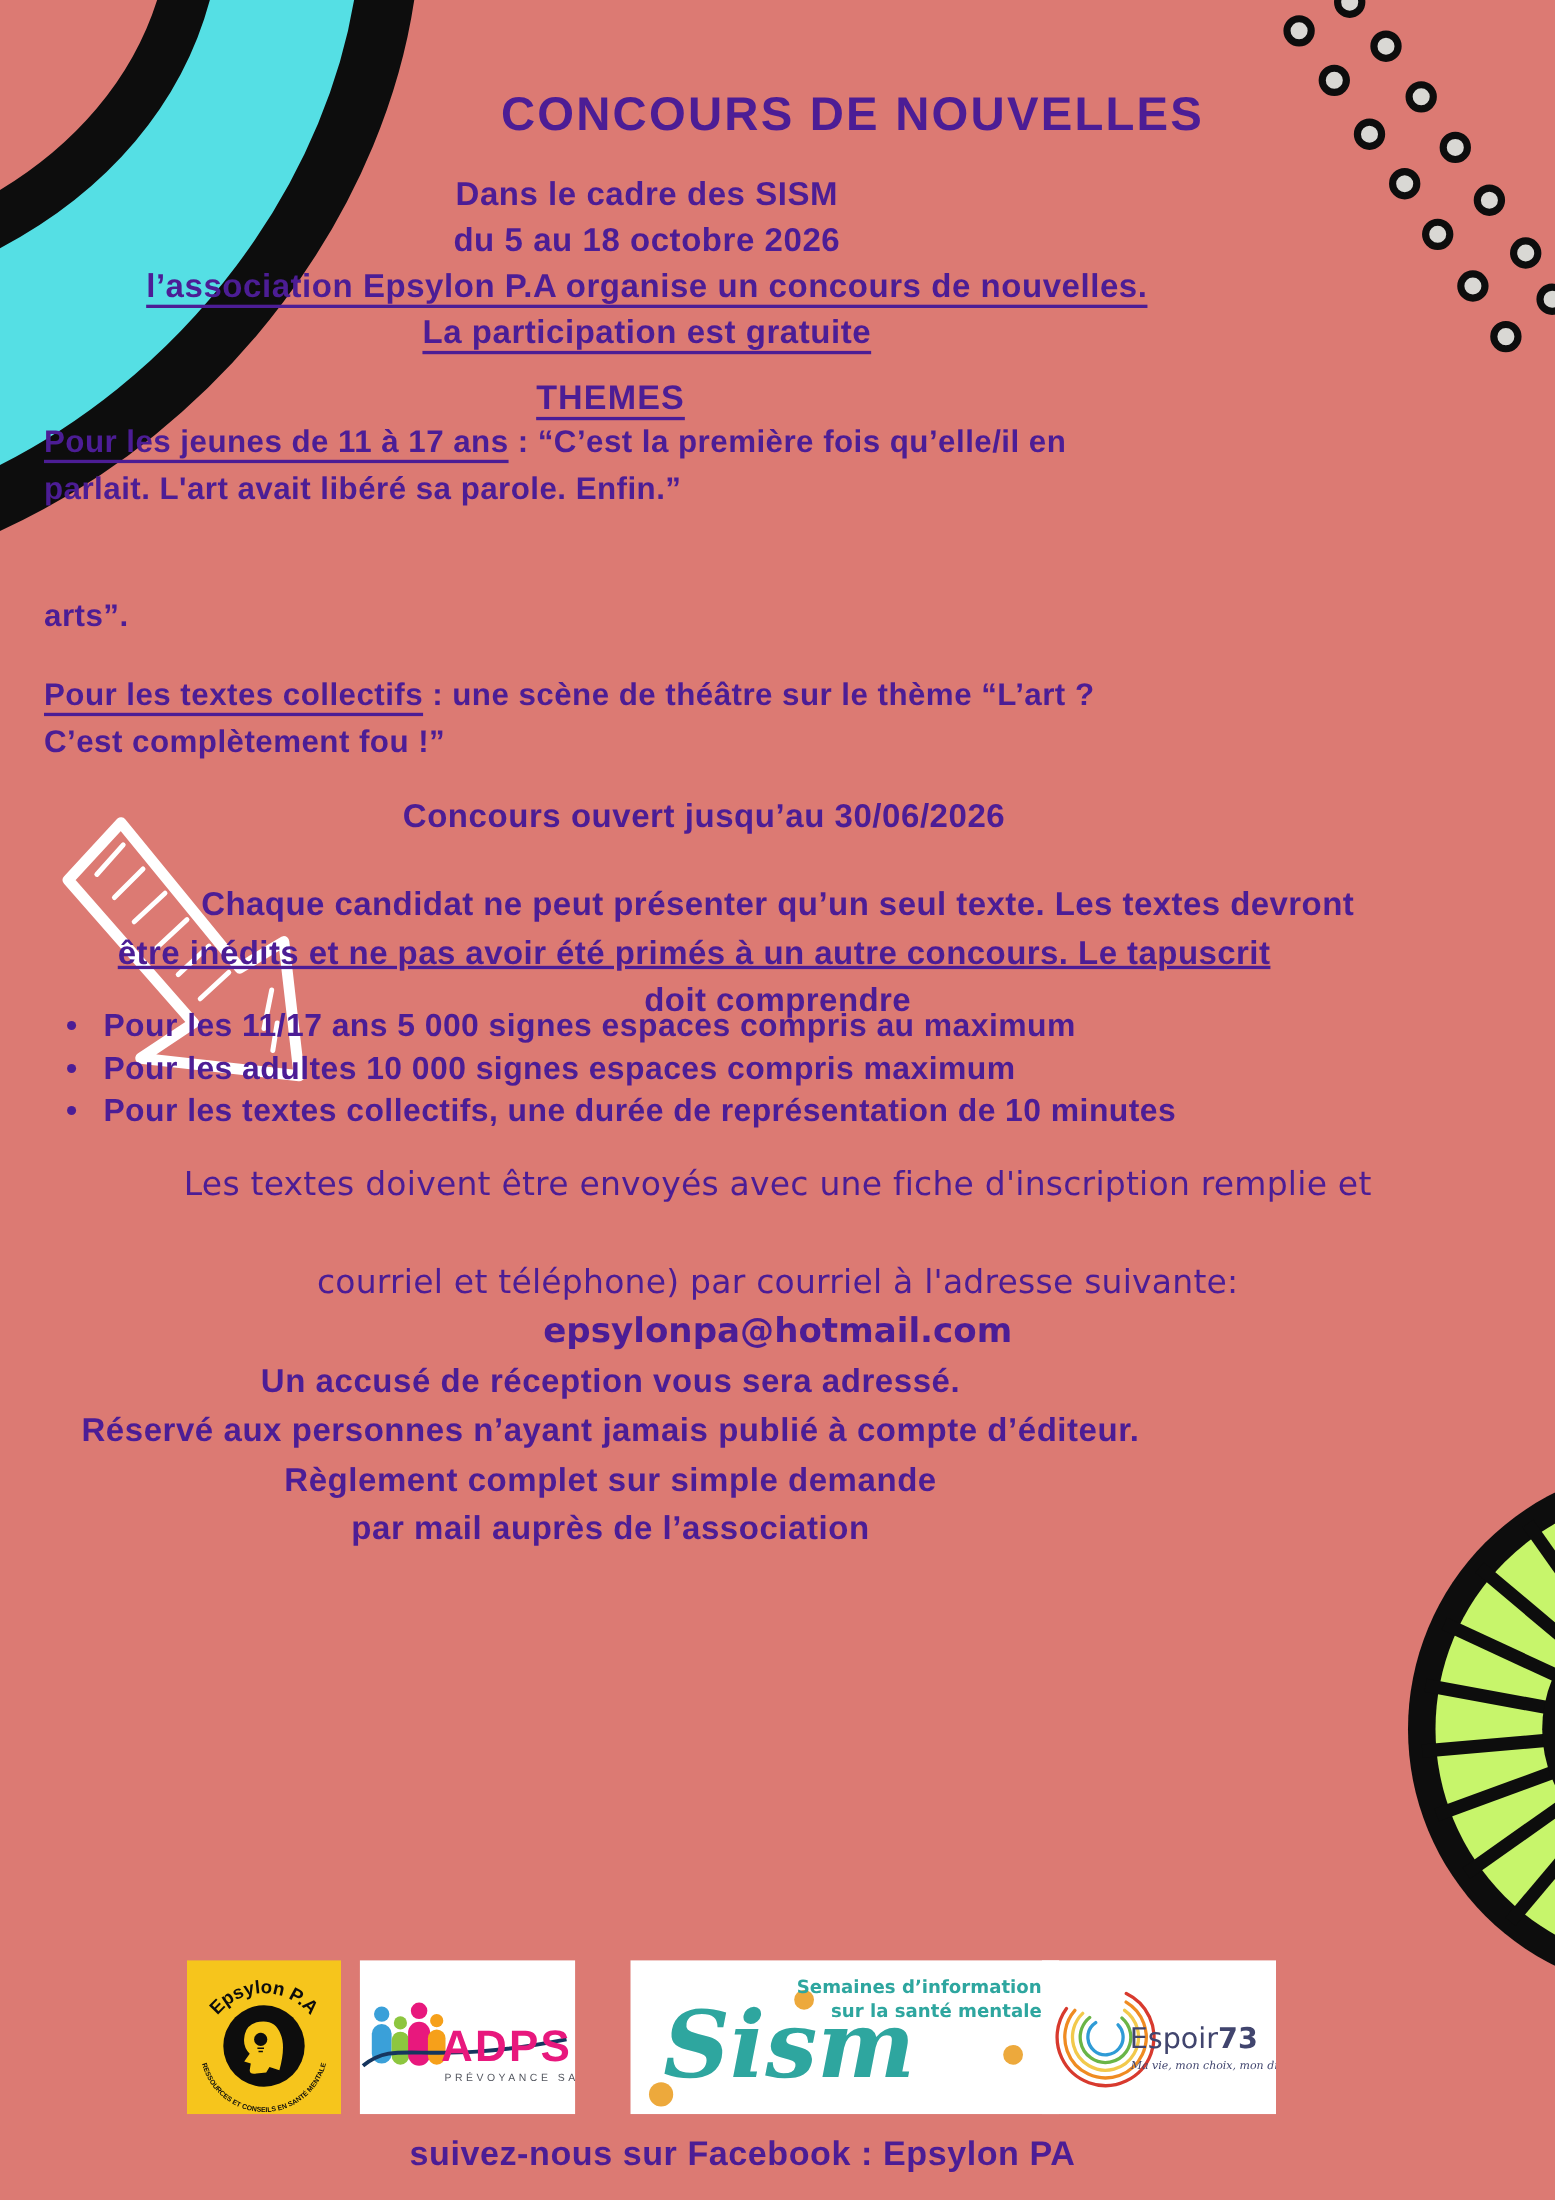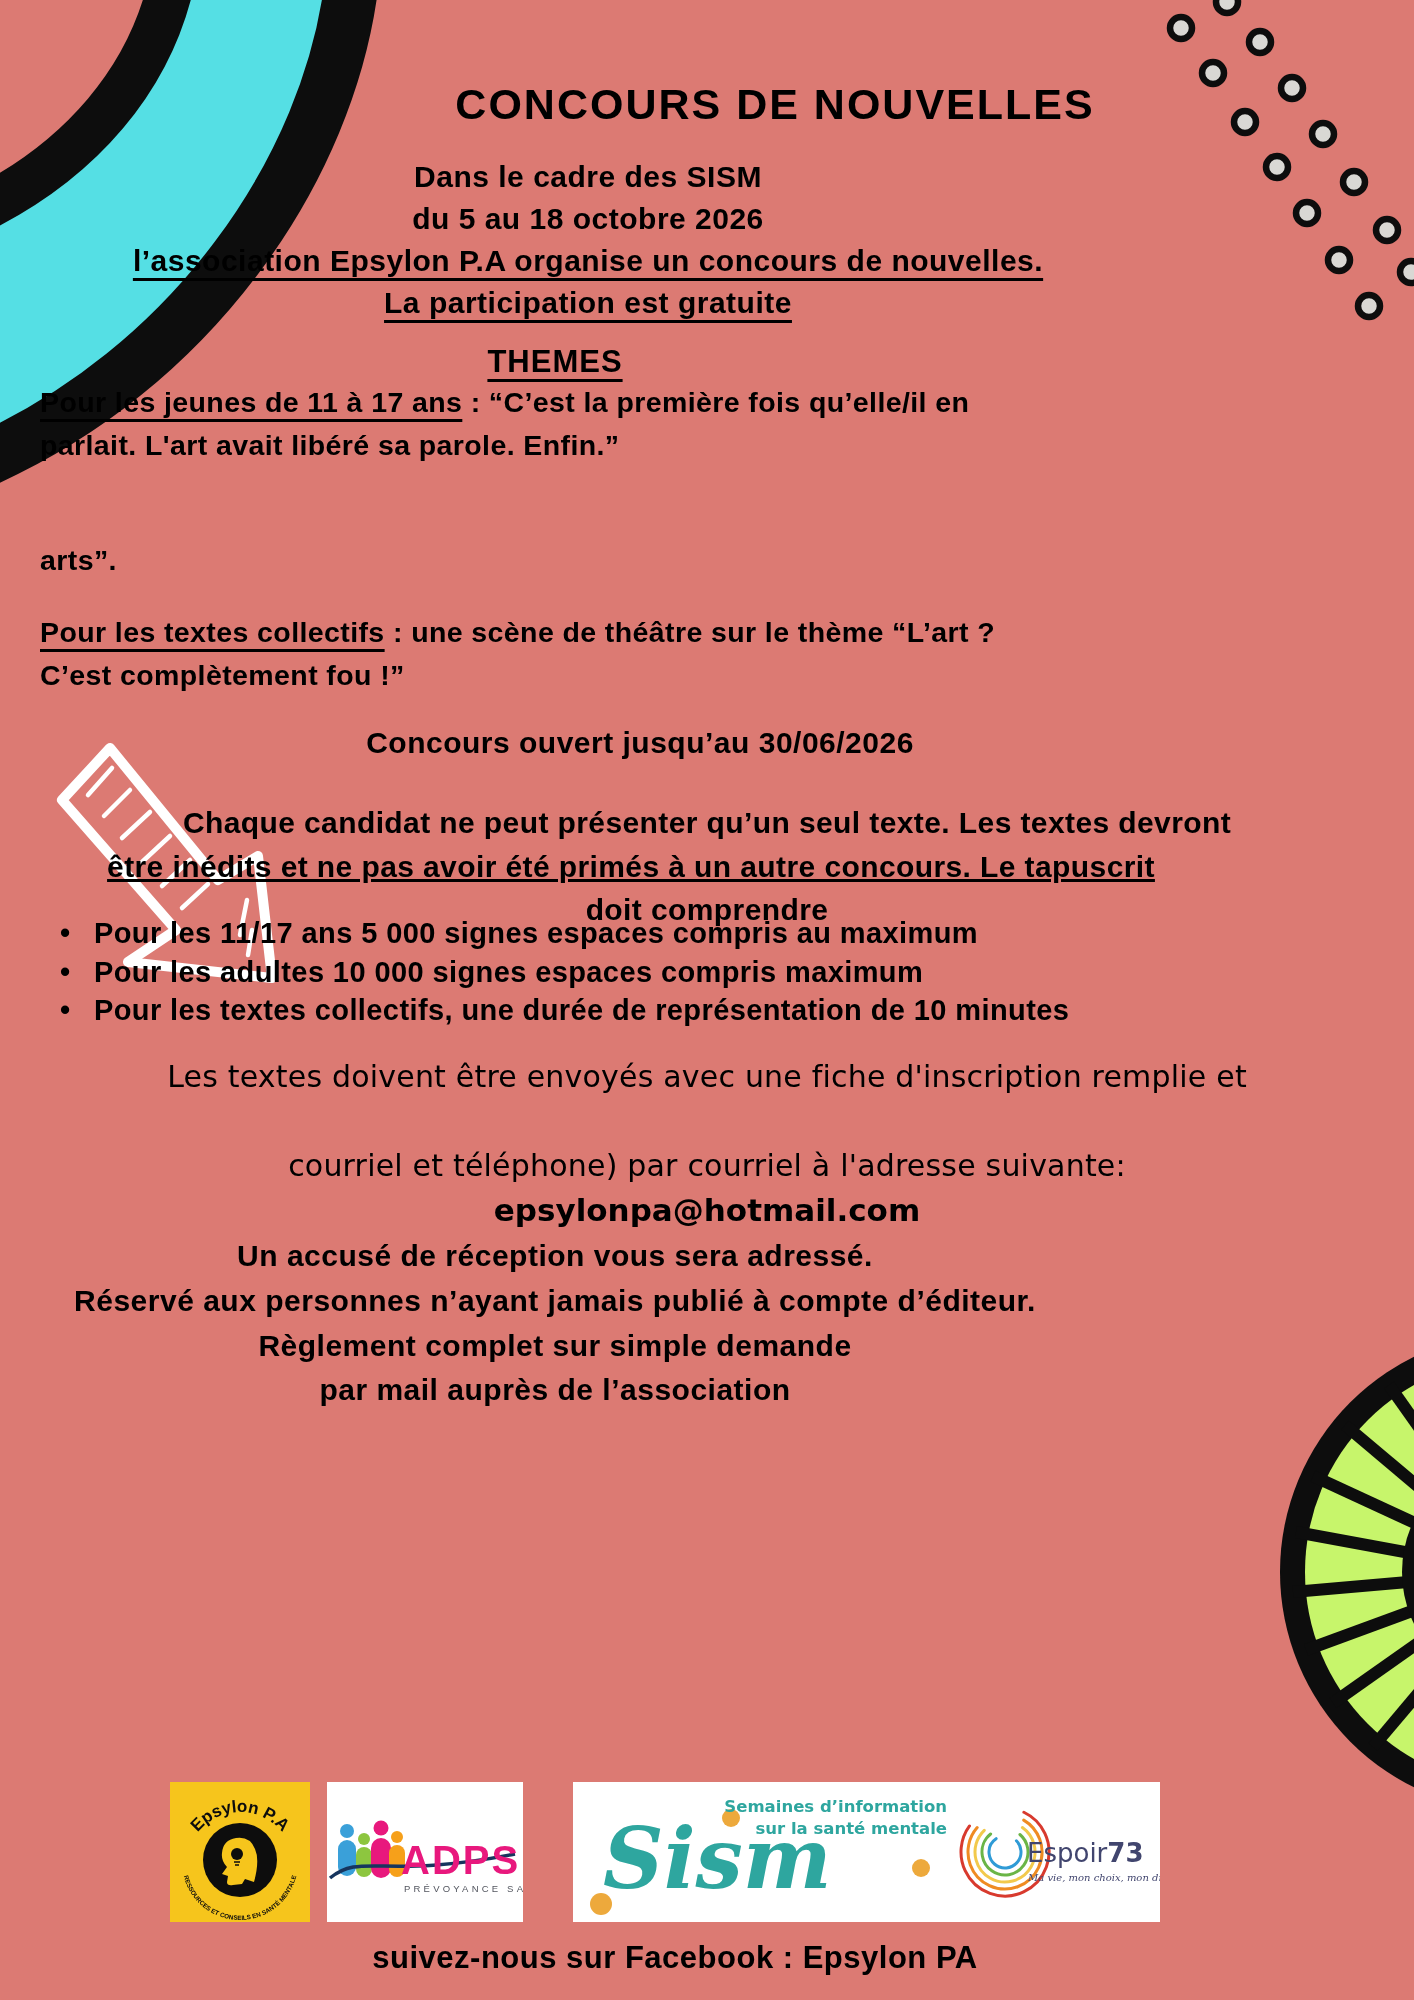--- a/index.html
+++ b/index.html
@@ -1,18 +1,18 @@
 <!DOCTYPE html>
 <html><head>
 <meta charset="utf-8">
 <style>
   html,body{margin:0;padding:0;background:#888;}
   #poster{
     position:relative;width:1414px;height:2000px;overflow:hidden;
-    background:#dc7a73;color:#000000;
+    background:#dc7a73;color:#4c1d95;
     font-family:"Liberation Sans",sans-serif;
   }
   .abs{position:absolute;}
   .c{text-align:center;}
   .line{white-space:nowrap;}
   .u{text-decoration-line:underline;text-decoration-thickness:3px;text-underline-offset:7px;}
   .title{font-size:43px;font-weight:bold;letter-spacing:2px;}
   .intro-line{font-size:30px;font-weight:bold;letter-spacing:.5px;margin-left:35px;}
   .themes-h{font-size:31px;font-weight:bold;letter-spacing:1px;}
   .theme-line{font-size:28.5px;font-weight:bold;letter-spacing:.4px;}

